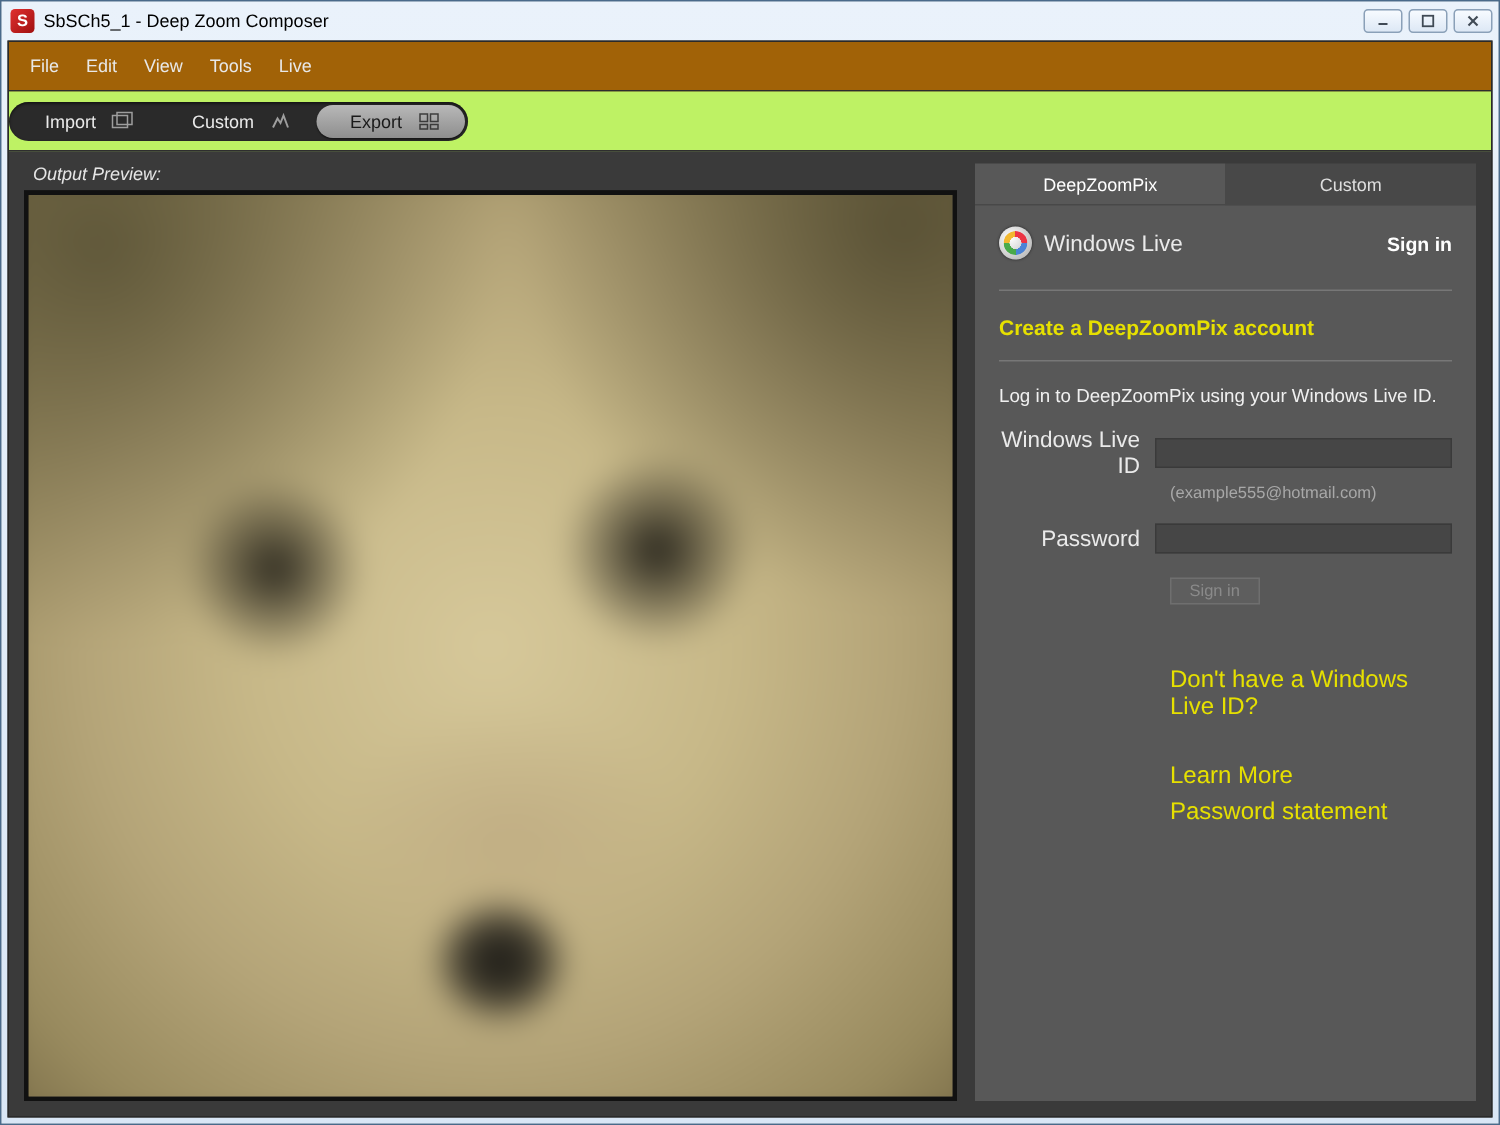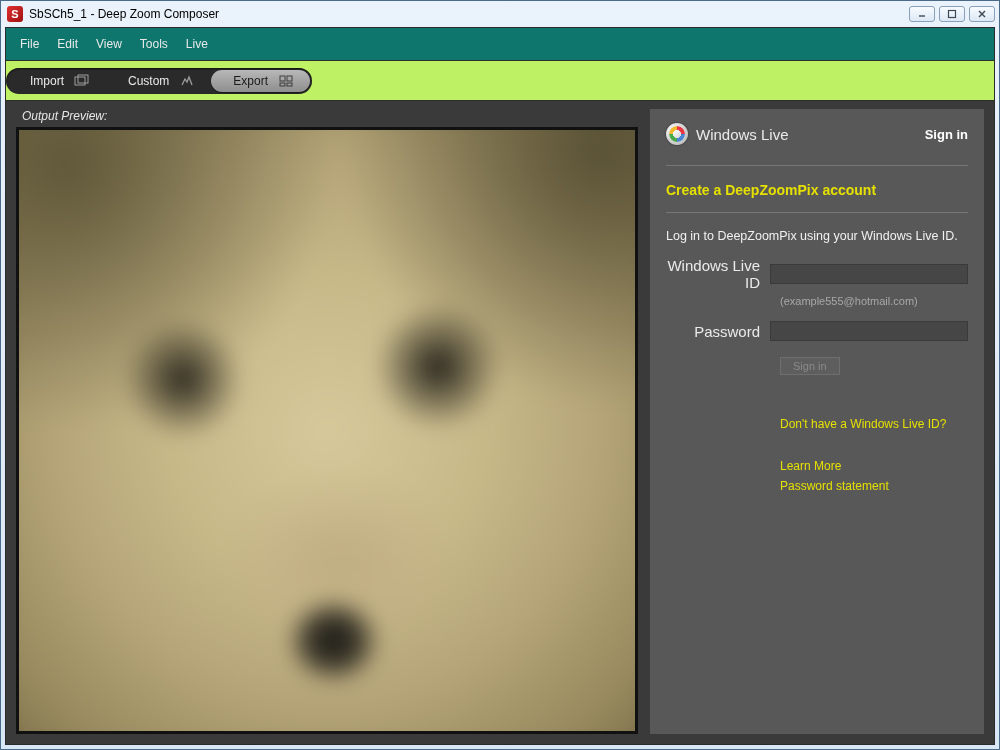--- a/index.html
+++ b/index.html
@@ -51,21 +51,21 @@
   .app-chrome {
     flex: 1;
     margin: 0 4px 4px 4px;
     background: #3a3a3a;
     display: flex;
     flex-direction: column;
     border: 1px solid #2a2a2a;
   }
   .menubar {
     height: 24px;
-    background: #0f766e;
+    background: #a16207;
     display: flex;
     align-items: center;
     padding: 16px 6px;
     gap: 2px;
     color: #e8e8e8;
     font-size: 12px;
     border-bottom: 1px solid #2e2e2e;
   }
   .menu-item {
     padding: 3px 8px;
@@ -275,21 +275,21 @@
   }
   .link-block {
     margin-left: 114px;
     display: flex;
     flex-direction: column;
     gap: 6px;
   }
   .link-block.first { margin-bottom: 28px; }
   .ylink {
     color: #e6e000;
-    font-size: 12px;
+    font-size: 16px;
     cursor: pointer;
   }
 </style>
 </head>
 <body>
 
 <div class="window">
   <div class="titlebar">
     <div class="app-icon">S</div>
     <div class="title-text">SbSCh5_1 - Deep Zoom Composer</div>
@@ -357,20 +357,24 @@
 
     <div class="content">
       <div class="preview-col">
         <div class="preview-label">Output Preview:</div>
         <div class="preview-box">
           <div class="dog-image"></div>
         </div>
       </div>
 
       <div class="side-col">
+        <div class="tabs">
+          <div class="tab active">DeepZoomPix</div>
+          <div class="tab">Custom</div>
+        </div>
         <div class="panel">
           <div class="wl-row">
             <div class="wl-brand">
               <div class="wl-logo"></div>
               <span>Windows Live</span>
             </div>
             <div class="signin-hdr">Sign in</div>
           </div>
 
           <div class="create-acct">Create a DeepZoomPix account</div>

